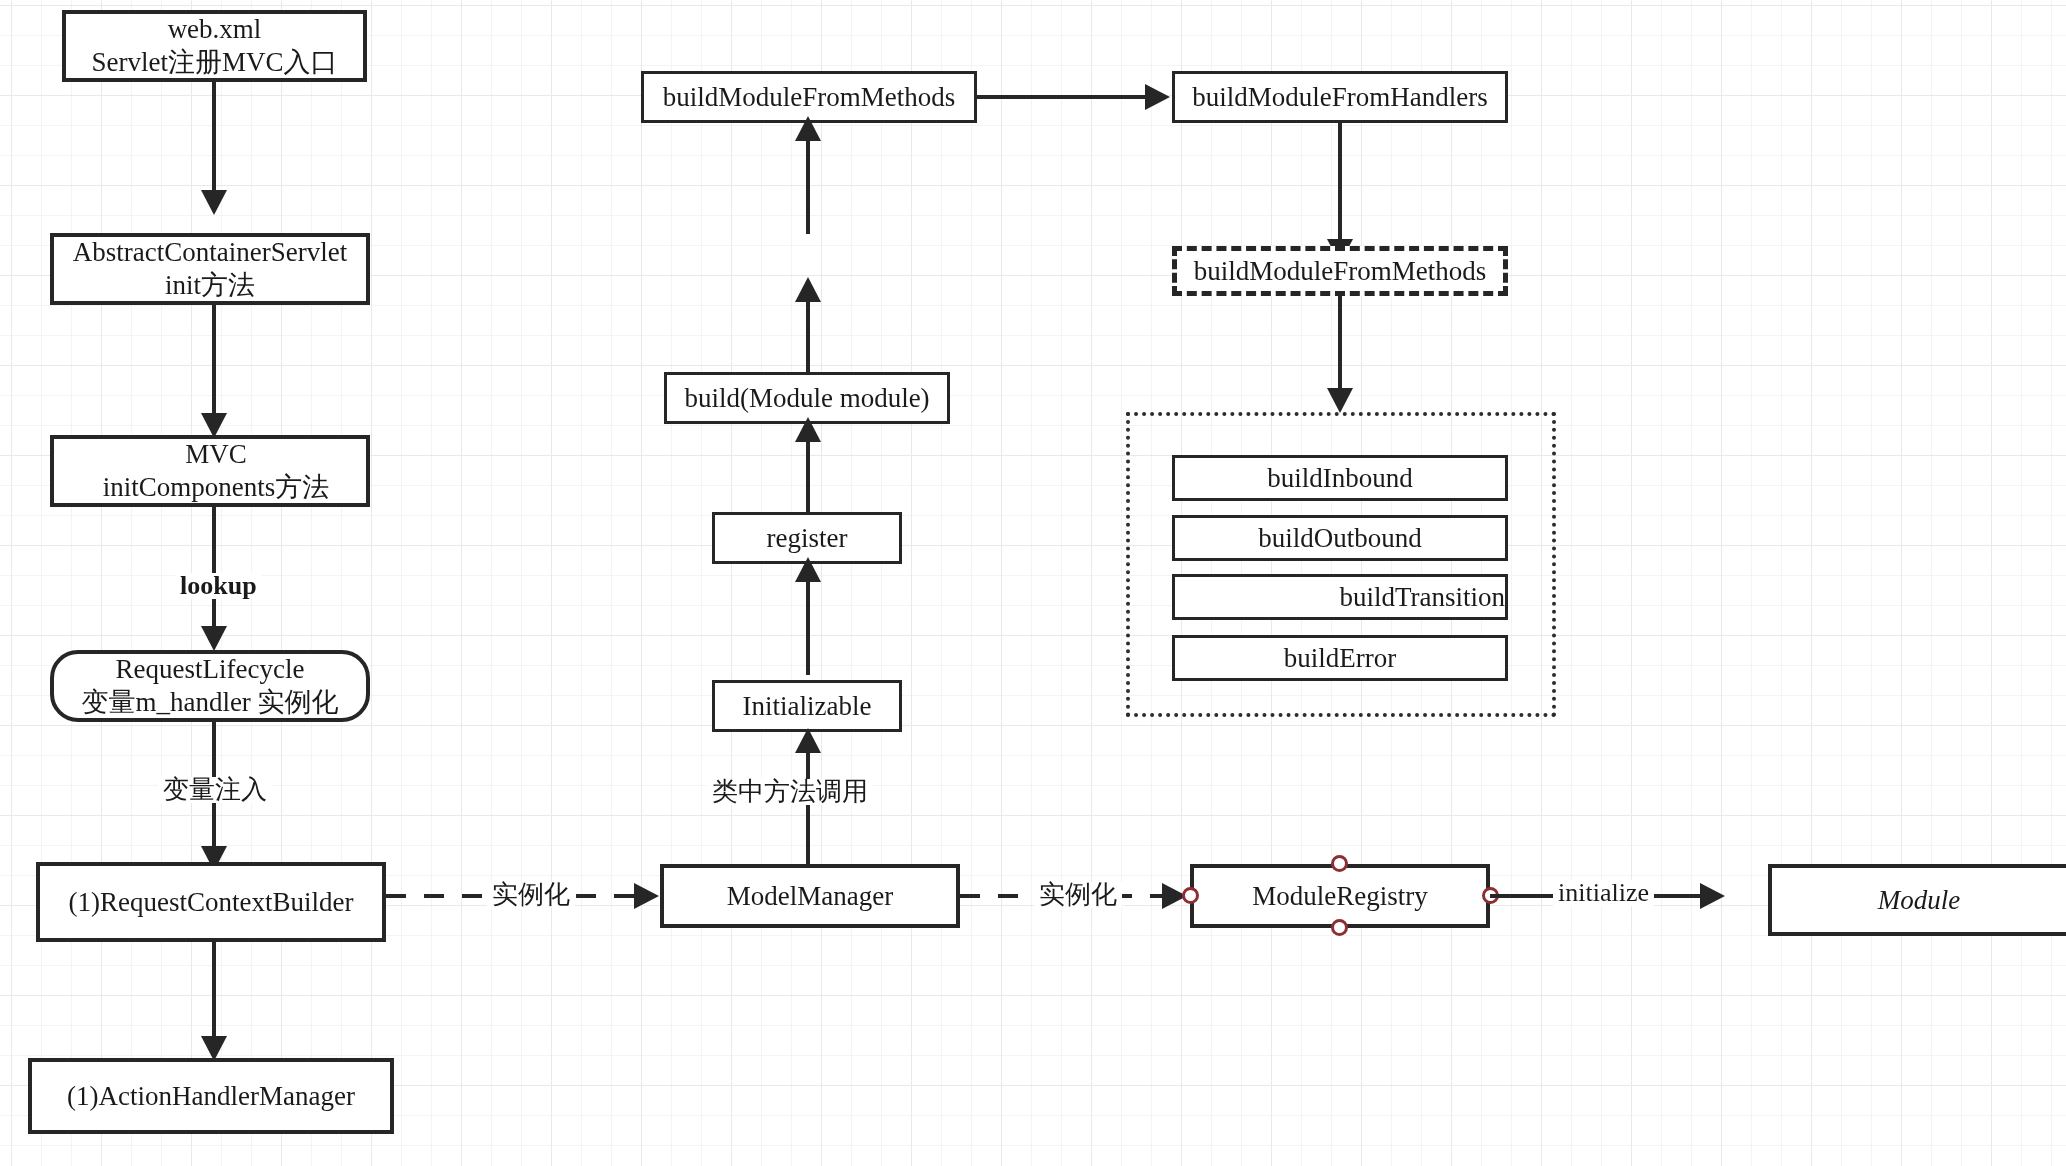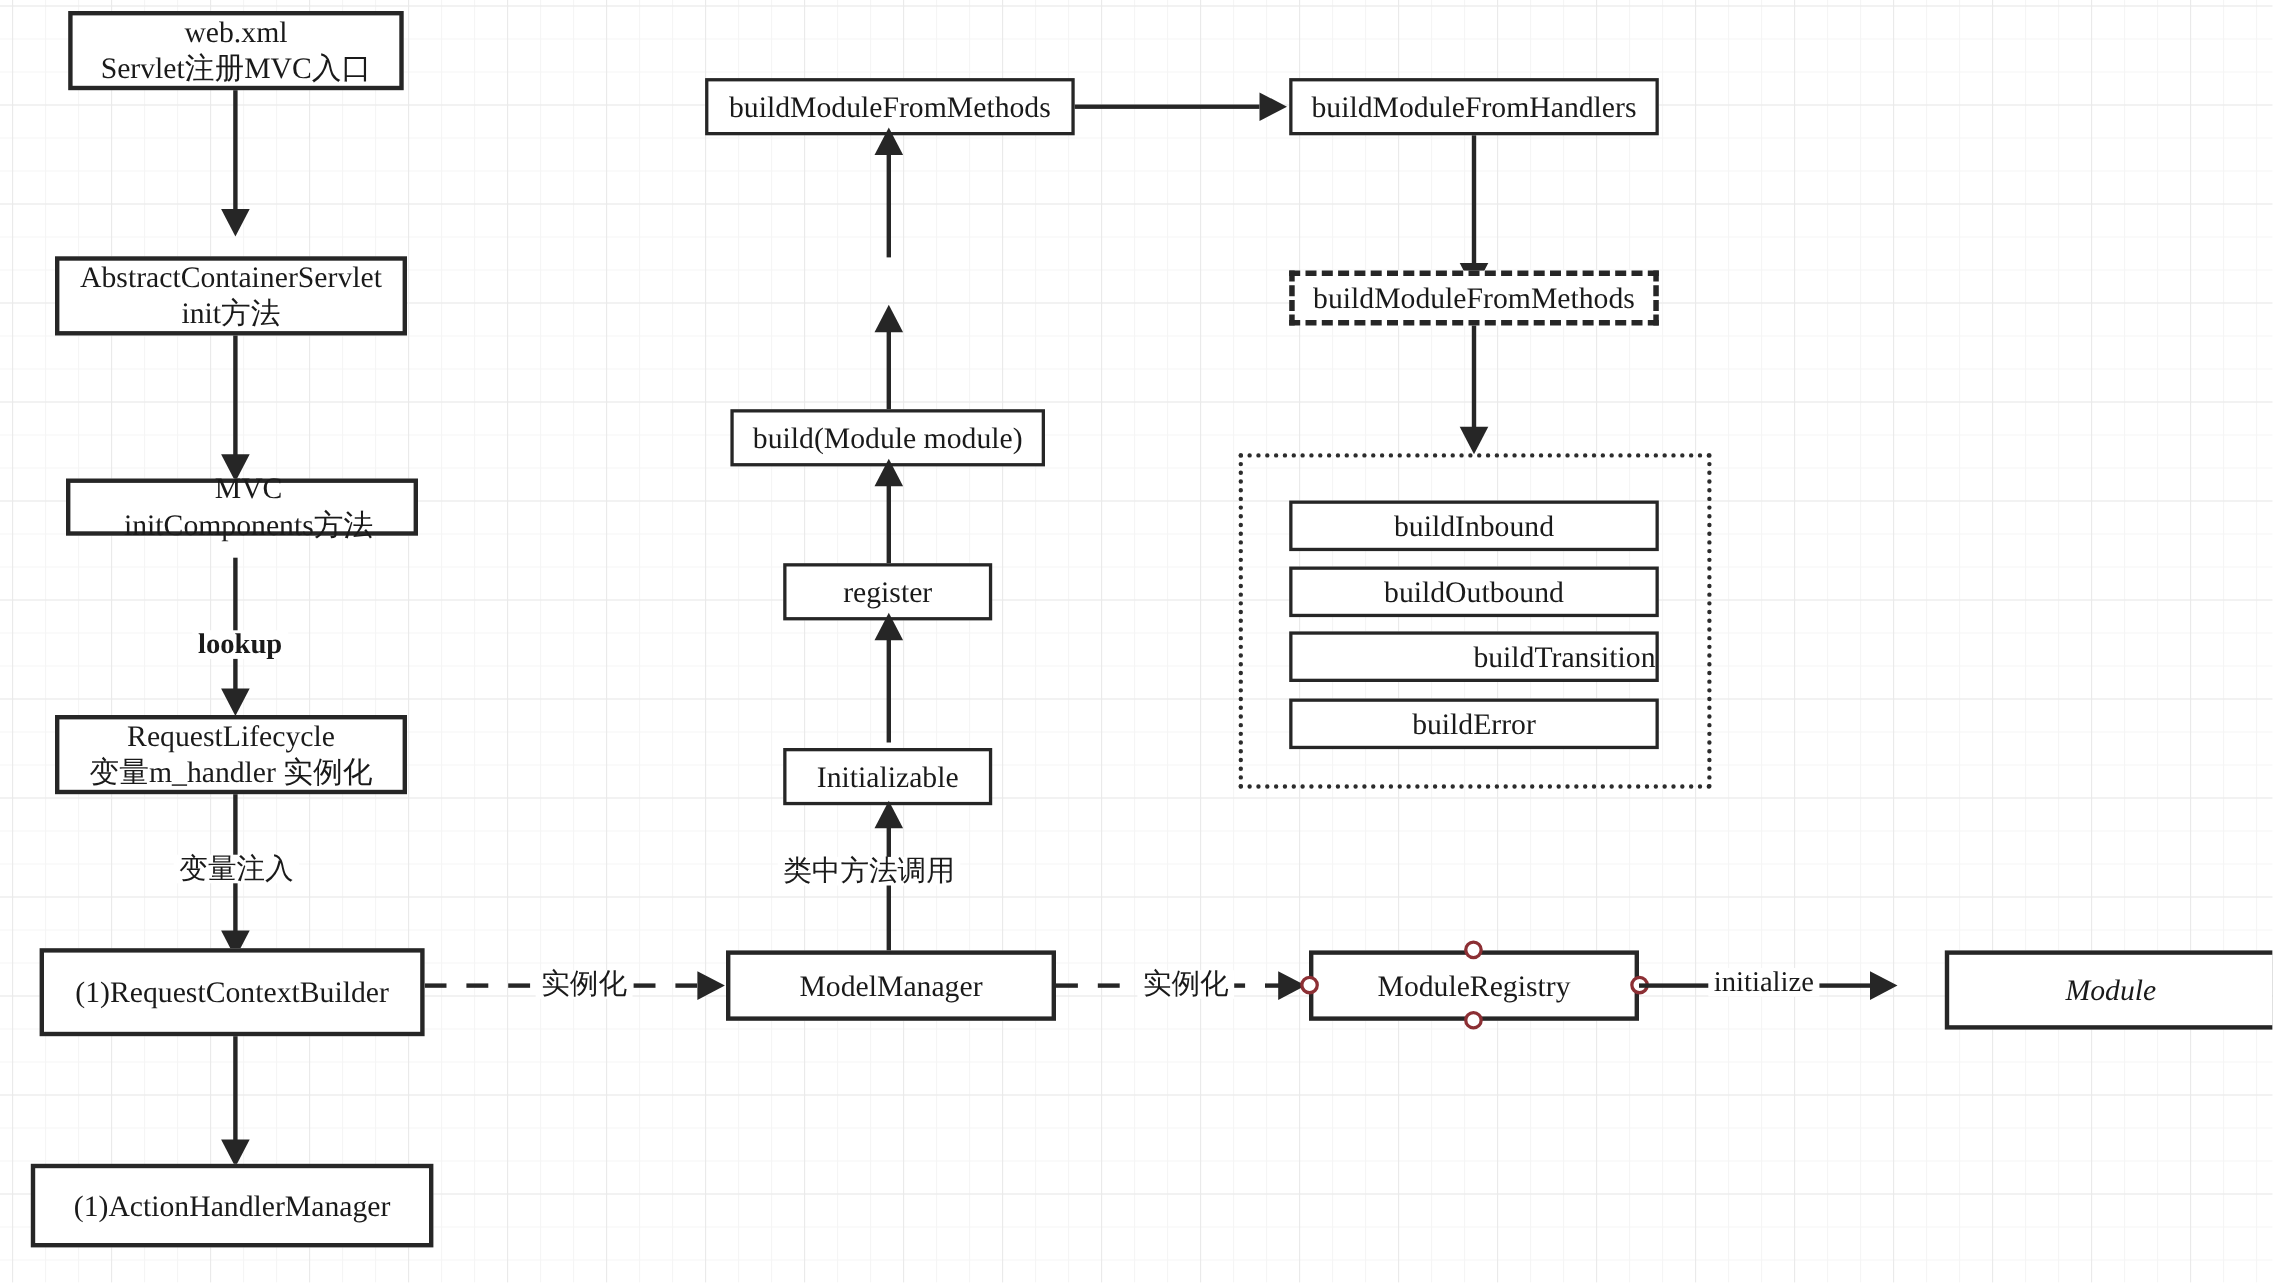--- a/index.html
+++ b/index.html
@@ -124,30 +124,30 @@
   <div class="arr-down" style="left:201px; top:190px;"></div>
 
   <div class="node" style="left:50px; top:233px; width:320px; height:72px;">
     <span class="ln">AbstractContainerServlet</span>
     <span class="ln">init方法</span>
   </div>
 
   <div class="vline" style="left:212px; top:305px; height:112px;"></div>
   <div class="arr-down" style="left:201px; top:413px;"></div>
 
-  <div class="node" style="left:60px; top:435px; width:320px; height:52px;padding-left:12px;">
+  <div class="node" style="left:50px; top:435px; width:320px; height:72px;padding-left:12px;">
     <span class="ln">MVC</span>
     <span class="ln">initComponents方法</span>
   </div>
 
   <div class="vline" style="left:212px; top:507px; height:123px;"></div>
   <div class="edge-label" style="left:175px; top:573px;font-weight:bold;">lookup</div>
   <div class="arr-down" style="left:201px; top:626px;"></div>
 
-  <div class="node" style="left:50px; top:650px; width:320px; height:72px;">
+  <div class="node" style="left:50px; top:650px; width:320px; height:72px;border-radius:28px;">
     <span class="ln">RequestLifecycle</span>
     <span class="ln">变量m_handler 实例化</span>
   </div>
 
   <div class="vline" style="left:212px; top:722px; height:128px;"></div>
   <div class="edge-label" style="left:158px; top:777px;">变量注入</div>
   <div class="arr-down" style="left:201px; top:846px;"></div>
 
   <div class="node" style="left:36px; top:862px; width:350px; height:80px;">
     <span class="ln">(1)RequestContextBuilder</span>

